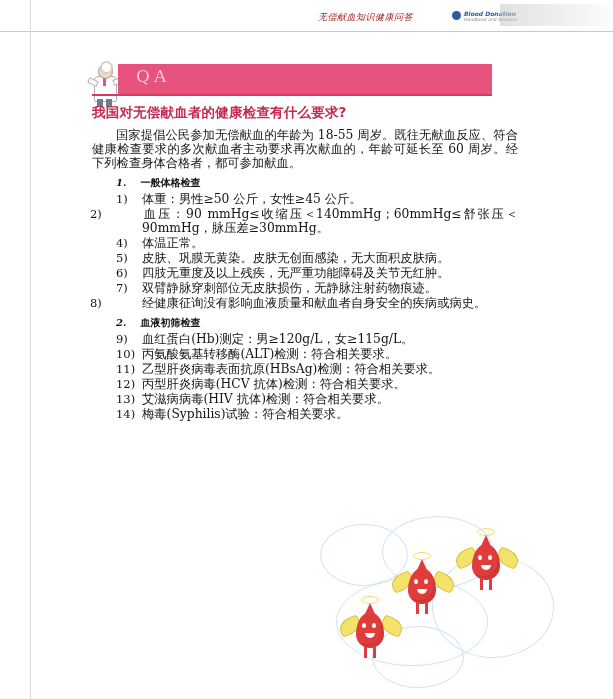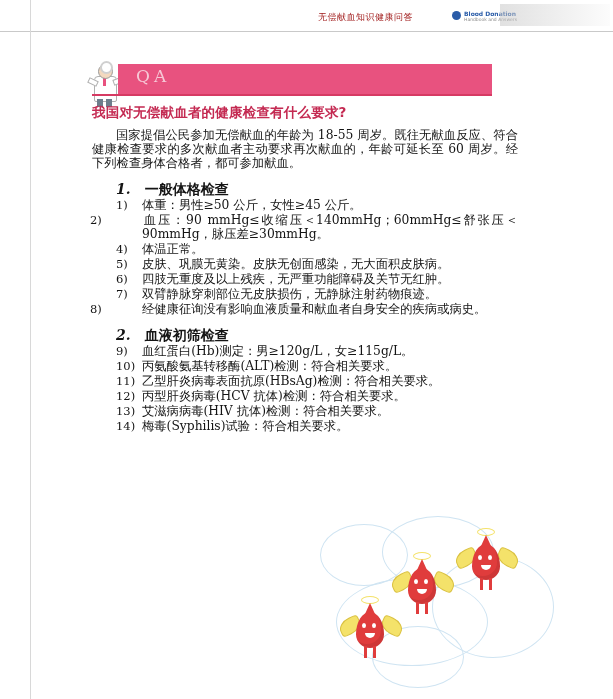--- a/index.html
+++ b/index.html
@@ -16,20 +16,21 @@
     overflow: hidden;
   }
 
   
   .page-header {
     position: absolute;
     top: 0;
     left: 0;
     width: 613px;
     height: 34px;
+    font-style: italic;
   }
   .header-title {
     position: absolute;
     top: 11px;
     left: 318px;
     font-size: 9px;
     color: #a01a1a;
     letter-spacing: 0.5px;
     white-space: nowrap;
   }
@@ -210,25 +211,25 @@
     line-height: 14px;
     color: #141414;
     font-family: "DejaVu Serif", "Liberation Serif", serif;
   }
   .para {
     text-indent: 24px;
     text-align: justify;
     margin: 0 0 3px 0;
   }
   .section-head {
-    margin: 12px 0 2px 0;
+    margin: 6px 0 2px 0;
     padding-left: 24px;
     font-weight: bold;
     font-family: "DejaVu Sans", "Liberation Sans", sans-serif;
-    font-size: 14px;
+    font-size: 10px;
   }
   .section-head .num {
     font-family: "DejaVu Serif", "Liberation Serif", serif;
     font-style: italic;
     font-weight: bold;
     margin-right: 14px;
   }
   .item {
     display: block;
     padding-left: 24px;

